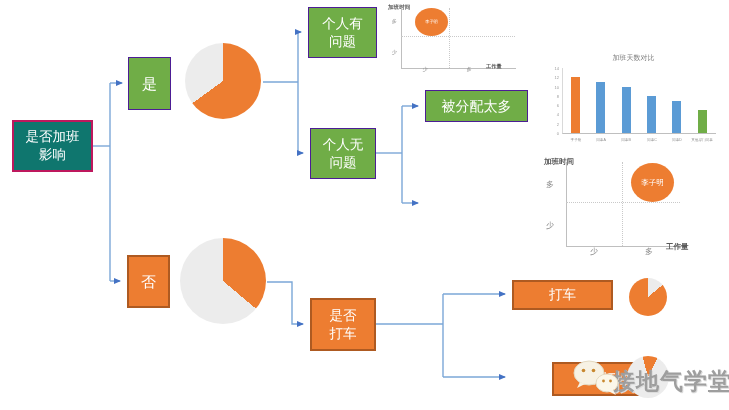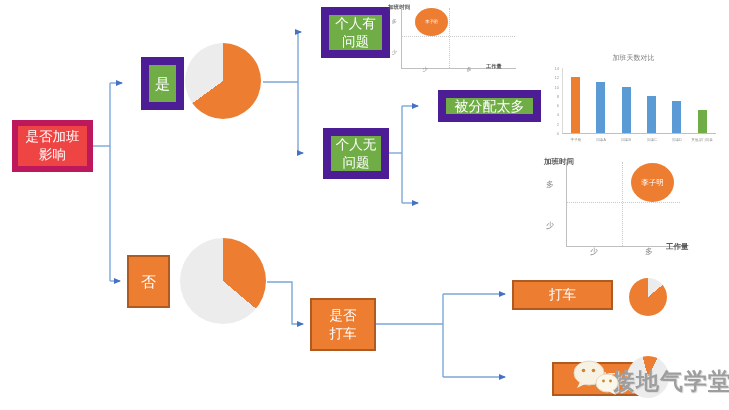--- a/index.html
+++ b/index.html
@@ -8,22 +8,22 @@
     font-family:"Liberation Sans", sans-serif; overflow:hidden;
   }
   .connectors { position:absolute; left:0; top:0; width:729px; height:410px; }
 
   .node {
     position:absolute; box-sizing:border-box;
     display:flex; align-items:center; justify-content:center;
     text-align:center; color:#fff; white-space:pre-line; line-height:1.3;
     font-size:13.5px;
   }
-  .node.blue   { background:#ef4444; border:6px solid #be185d; }
-  .node.green  { background:#70AD47; border:8px solid #4c1d95;margin-left:13px; }
+  .node.blue   { background:#0f766e; border:2px solid #be185d; }
+  .node.green  { background:#70AD47; border:1px solid #4c1d95; }
   .node.orange { background:#ED7D31; border:2px solid #AE5A21; }
 
   #root   { left:12px;  top:120px; width:81px;  height:52px; }
   #yes    { left:128px; top:57px;  width:43px;  height:53px; font-size:15px; }
   #no     { left:127px; top:255px; width:43px;  height:53px; font-size:15px; }
   #pp     { left:308px; top:7px;   width:69px;  height:51px; }
   #pnp    { left:310px; top:128px; width:66px;  height:51px; }
   #go     { left:425px; top:90px;  width:103px; height:32px; font-size:14px; }
   #atm    { left:425px; top:186px; width:102px; height:41px; }
   #tq     { left:310px; top:298px; width:66px;  height:53px; }

